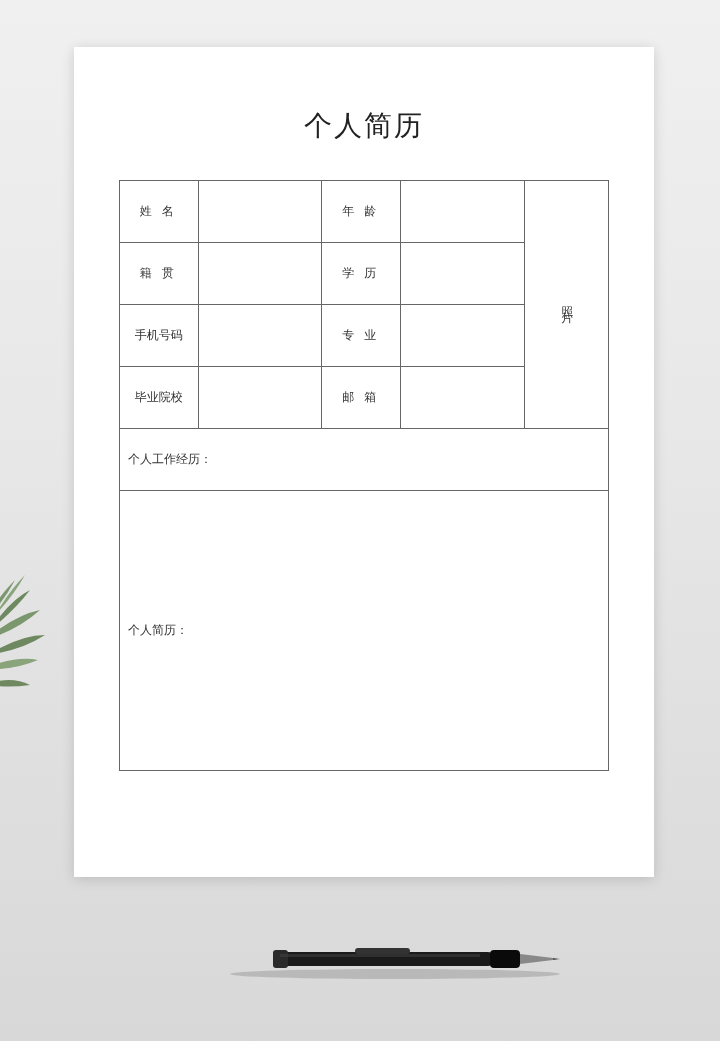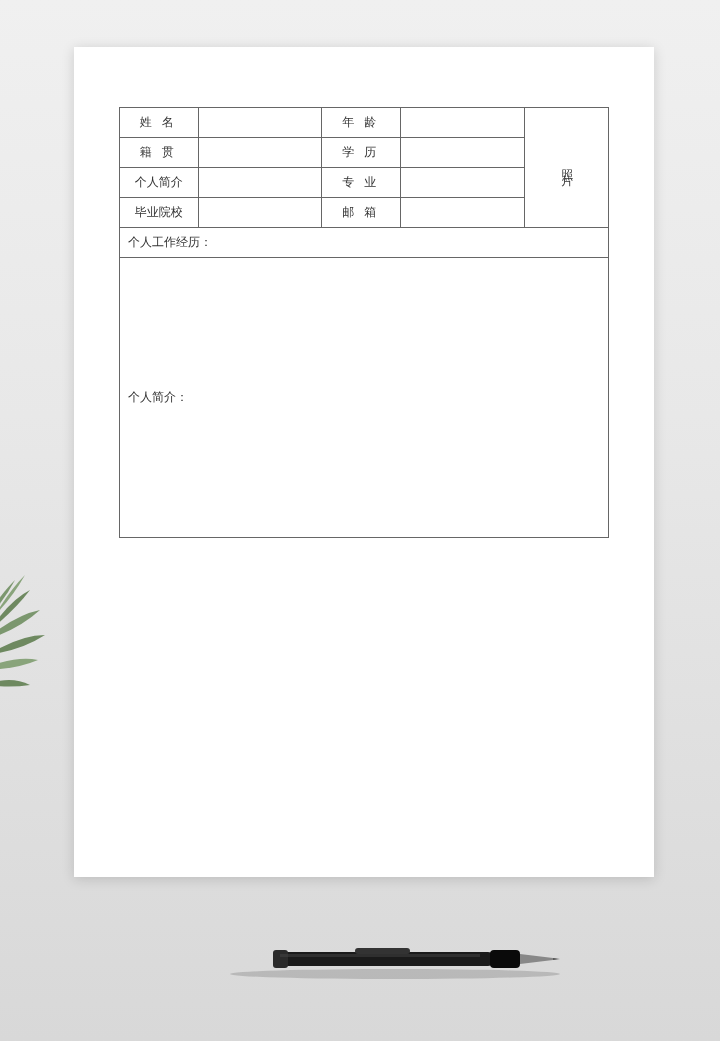--- a/index.html
+++ b/index.html
@@ -32,21 +32,21 @@
       color: #222;
       margin-bottom: 35px;
       letter-spacing: 2px;
     }
     .form-table {
       width: 100%;
       border-collapse: collapse;
     }
     .form-table td {
       border: 1px solid #666;
-      padding: 6px 8px;
+      padding: 22px 8px;
       font-size: 12px;
       color: #333;
       height: 26px;
       vertical-align: middle;
       margin-top: 44px;
     }
     .label-cell {
       width: 70px;
       text-align: center;
     }
@@ -88,59 +88,60 @@
       top: 940px;
       width: 340px;
       height: 40px;
       pointer-events: none;
     }
   </style>
 </head>
 <body>
 
 <div class="page">
+  <h1 class="title">个人简历</h1>
 
   <table class="form-table">
     <tbody>
         <tr>
       <td class="label-cell spaced">姓名</td>
       <td class="value-cell"></td>
       <td class="label-cell spaced">年龄</td>
       <td class="value-cell"></td>
       <td class="photo-cell" rowspan="4">
         <span style="writing-mode: vertical-rl; letter-spacing: 6px;">照片</span>
       </td>
     </tr>
     <tr>
       <td class="label-cell spaced">籍贯</td>
       <td class="value-cell"></td>
       <td class="label-cell spaced">学历</td>
       <td class="value-cell"></td>
     </tr>
     <tr>
-      <td class="label-cell">个人简介</td>
+      <td class="label-cell">手机号码</td>
       <td class="value-cell"></td>
       <td class="label-cell spaced">专业</td>
       <td class="value-cell"></td>
     </tr>
     <tr>
       <td class="label-cell">毕业院校</td>
       <td class="value-cell"></td>
       <td class="label-cell spaced">邮箱</td>
       <td class="value-cell"></td>
     </tr>
     <tr>
       <td colspan="5" class="section-cell">
         <span>个人工作经历：</span>
         <span></span>
       </td>
     </tr>
     <tr>
       <td colspan="5" class="section-cell tall">
-        <span>个人简介：</span>
+        <span>个人简历：</span>
         <span></span>
       </td>
     </tr>
   </tbody>
     </table>
 </div>
 
 <svg class="leaf" viewBox="0 0 90 180">
   <g fill="#6a8a5a" opacity="0.85">
     <path d="M 10 90 Q 30 60 50 50 Q 35 70 10 90" fill="#5a7a4a"></path>

